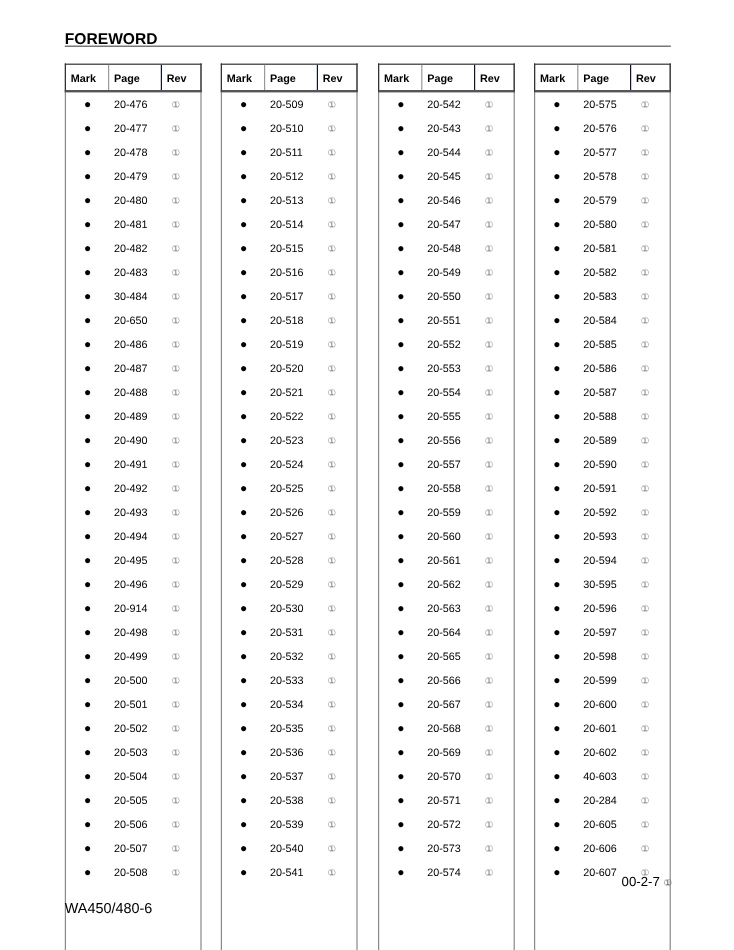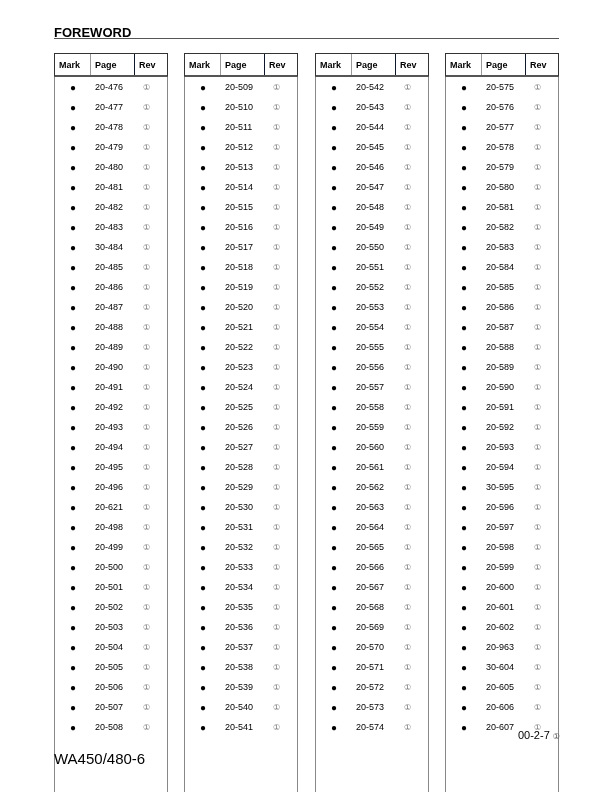--- a/index.html
+++ b/index.html
@@ -10,21 +10,21 @@
   .thead{position:relative;height:21px;border:1px solid #333;border-bottom:2px solid #555;margin:0 -1px;display:flex;font-size:9px;font-weight:bold;}
   .thead div{display:flex;align-items:center;padding-left:4px;box-sizing:border-box;}
   .h-mark{width:36px;border-right:1px solid #999;}
   .h-page{width:44px;border-right:1px solid #0f172a;}
   .h-rev{flex:1;}
   .row{height:20px;display:flex;align-items:center;font-size:9px;}
   .row .m{width:36px;text-align:center;font-size:10px;}
   .row .p{width:44px;padding-left:4px;box-sizing:border-box;}
   .row .r{flex:1;padding-left:8px;color:#777;font-size:8px;}
   .rows{padding-top:0px;}
-  .foot-left{position:absolute;left:54px;top:750px;font-size:15px;}
+  .foot-left{position:absolute;left:54px;top:750px;font-size:12px;}
   .foot-right{position:absolute;right:52px;top:729px;font-size:11px;}
   .foot-right .rv{font-size:8px;color:#555;}
 </style>
 </head>
 <body>
 
 <div class="title">FOREWORD</div>
 <div class="title-rule"></div>
 
 <div id="tables">
@@ -75,21 +75,21 @@
       <span class="p">20-483</span>
       <span class="r">①</span>
         </div>
         <div class="row">
           <span class="m">●</span>
       <span class="p">30-484</span>
       <span class="r">①</span>
         </div>
         <div class="row">
           <span class="m">●</span>
-      <span class="p">20-485</span>
+      <span class="p">20-650</span>
       <span class="r">①</span>
         </div>
         <div class="row">
           <span class="m">●</span>
       <span class="p">20-486</span>
       <span class="r">①</span>
         </div>
         <div class="row">
           <span class="m">●</span>
       <span class="p">20-487</span>
@@ -135,21 +135,21 @@
       <span class="p">20-495</span>
       <span class="r">①</span>
         </div>
         <div class="row">
           <span class="m">●</span>
       <span class="p">20-496</span>
       <span class="r">①</span>
         </div>
         <div class="row">
           <span class="m">●</span>
-      <span class="p">20-621</span>
+      <span class="p">20-914</span>
       <span class="r">①</span>
         </div>
         <div class="row">
           <span class="m">●</span>
       <span class="p">20-498</span>
       <span class="r">①</span>
         </div>
         <div class="row">
           <span class="m">●</span>
       <span class="p">20-499</span>
@@ -692,26 +692,26 @@
       <span class="p">20-601</span>
       <span class="r">①</span>
         </div>
         <div class="row">
           <span class="m">●</span>
       <span class="p">20-602</span>
       <span class="r">①</span>
         </div>
         <div class="row">
           <span class="m">●</span>
-      <span class="p">20-963</span>
-      <span class="r">①</span>
-        </div>
-        <div class="row">
-          <span class="m">●</span>
-      <span class="p">30-604</span>
+      <span class="p">40-603</span>
+      <span class="r">①</span>
+        </div>
+        <div class="row">
+          <span class="m">●</span>
+      <span class="p">20-284</span>
       <span class="r">①</span>
         </div>
         <div class="row">
           <span class="m">●</span>
       <span class="p">20-605</span>
       <span class="r">①</span>
         </div>
         <div class="row">
           <span class="m">●</span>
       <span class="p">20-606</span>

